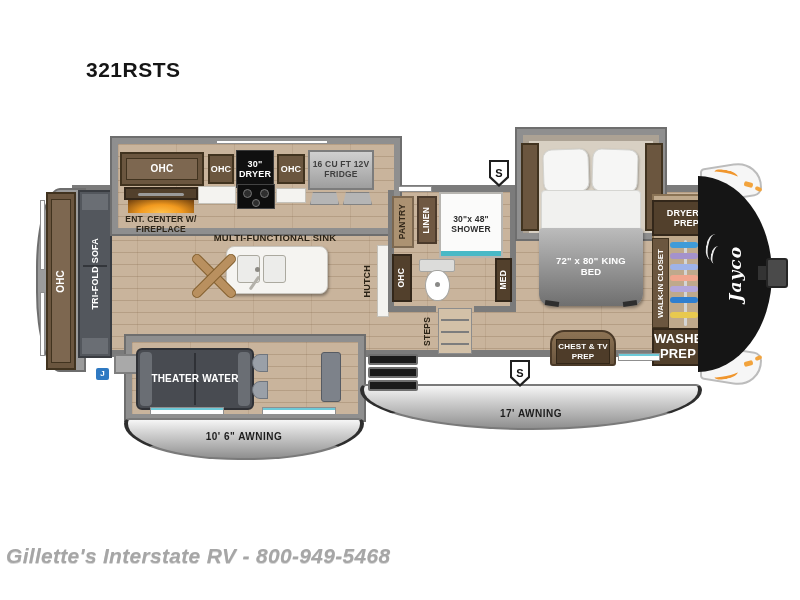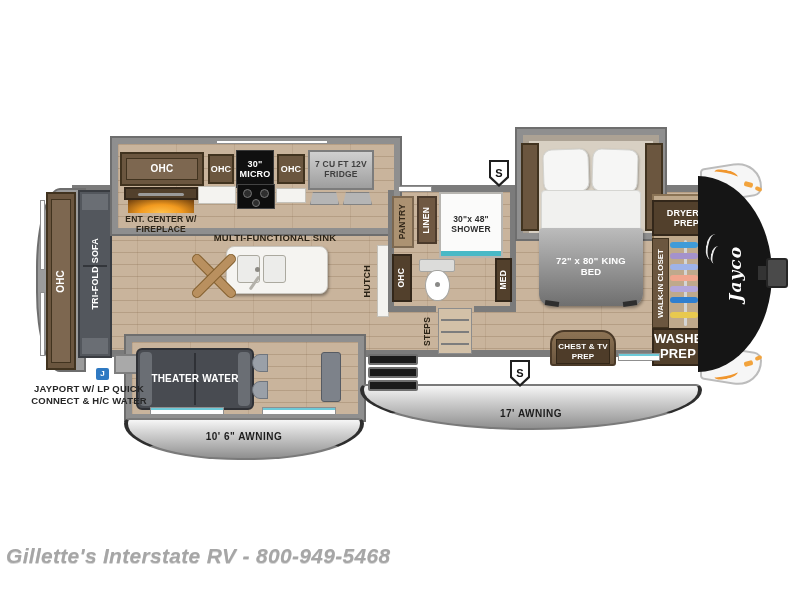--- a/index.html
+++ b/index.html
@@ -27,20 +27,21 @@
   .marble{background:#f4f3f0;border:1px solid #c5c2ba;}
   .glow{background:radial-gradient(ellipse at 50% 100%,#ffc24d 0%,#f29a1f 45%,#6b3d0e 100%);}
   .tread{background:#1a1a1a;border:2px solid #6f6f6f;border-radius:2px;}
   .burner{border-radius:50%;background:#2e2e2e;border:1px solid #777;}
 </style>
 </head>
 <body>
 
 <div id="page">
 
+  <div class="abs" style="left:86px;top:58px;font-size:21px;font-weight:600;color:#151515;letter-spacing:.5px;">321RSTS</div>
 
   <div class="abs floor" style="left:72px;top:185px;width:636px;height:172px;border:7px solid #7b7b7b;"></div>
 
   <div class="abs" style="left:36px;top:188px;width:50px;height:184px;background:#9b9b9b;border:2px solid #6e6e6e;border-radius:24px 0 0 24px / 80px 0 0 80px;"></div>
   <div class="abs window" style="left:40px;top:200px;width:5px;height:70px;"></div>
   <div class="abs window" style="left:40px;top:292px;width:5px;height:64px;"></div>
 
   <div class="abs cab flex" style="left:46px;top:192px;width:30px;height:178px;">
     <div class="abs cab-inner" style="left:3px;top:5px;right:3px;bottom:5px;"></div>
     <span class="lbl white vert" style="font-size:10px;position:relative;">OHC</span>
@@ -58,28 +59,28 @@
 
   <div class="abs cab flex" style="left:120px;top:152px;width:84px;height:34px;">
     <div class="abs cab-inner" style="left:4px;top:4px;right:4px;bottom:4px;"></div>
     <span class="lbl white" style="font-size:10px;position:relative;">OHC</span>
   </div>
   <div class="abs cab flex" style="left:208px;top:154px;width:26px;height:30px;">
     <span class="lbl white" style="font-size:9px;">OHC</span>
   </div>
   <div class="abs flex" style="left:236px;top:150px;width:38px;height:38px;background:#101010;border:1px solid #3a3a3a;flex-direction:column;">
     <span class="lbl white" style="font-size:9px;">30"</span>
-    <span class="lbl white" style="font-size:9px;">MICRO</span>
+    <span class="lbl white" style="font-size:9px;">DRYER</span>
   </div>
   <div class="abs cab flex" style="left:277px;top:154px;width:28px;height:30px;">
     <span class="lbl white" style="font-size:9px;">OHC</span>
   </div>
 
   <div class="abs flex" style="left:308px;top:150px;width:66px;height:40px;background:linear-gradient(180deg,#cfcfcf,#9e9e9e);border:2px solid #7c7c7c;">
-    <span class="lbl" style="font-size:8.5px;width:58px;color:#3f3f3f;">7 CU FT 12V FRIDGE</span>
+    <span class="lbl" style="font-size:8.5px;width:58px;color:#3f3f3f;">16 CU FT 12V FRIDGE</span>
   </div>
   <div class="abs" style="left:310px;top:192px;width:29px;height:13px;background:#b5b5b5;border:1px solid #828282;clip-path:polygon(10% 0,90% 0,100% 100%,0 100%);"></div>
   <div class="abs" style="left:343px;top:192px;width:29px;height:13px;background:#b5b5b5;border:1px solid #828282;clip-path:polygon(10% 0,90% 0,100% 100%,0 100%);"></div>
 
   <div class="abs marble" style="left:198px;top:186px;width:38px;height:18px;"></div>
   <div class="abs" style="left:237px;top:184px;width:38px;height:25px;background:#0e0e0e;border:1px solid #444;">
     <div class="abs burner" style="left:5px;top:4px;width:9px;height:9px;"></div>
     <div class="abs burner" style="left:22px;top:4px;width:9px;height:9px;"></div>
     <div class="abs burner" style="left:14px;top:14px;width:8px;height:8px;"></div>
   </div>
@@ -242,17 +243,16 @@
   <div class="abs" style="left:510px;top:360px;width:20px;height:27px;">
     <div class="abs shield-o" style="left:0;top:0;width:20px;height:27px;"></div>
     <div class="abs shield-i flex" style="left:2px;top:2px;width:16px;height:22px;">
       <span class="lbl" style="font-size:11px;color:#111;">S</span>
     </div>
   </div>
 
   <div class="abs flex" style="left:96px;top:368px;width:13px;height:12px;background:#2f79c2;border-radius:2px;">
     <span class="lbl white" style="font-size:8px;">J</span>
   </div>
-  <div class="abs lbl" style="left:26px;top:383px;width:126px;font-size:9.5px;color:#262626;line-height:1.3;">JAYPORT W/ LP QUICK CONNECT &amp; H/C WATER</div>
 
   <div class="abs" style="left:6px;top:544px;font-size:21px;font-style:italic;font-weight:800;color:#a6a6a6;letter-spacing:.3px;text-shadow:0 1px 0 #d6d6d6;">Gillette's Interstate RV - 800-949-5468</div>
 
 </div>
 
 </body></html>

